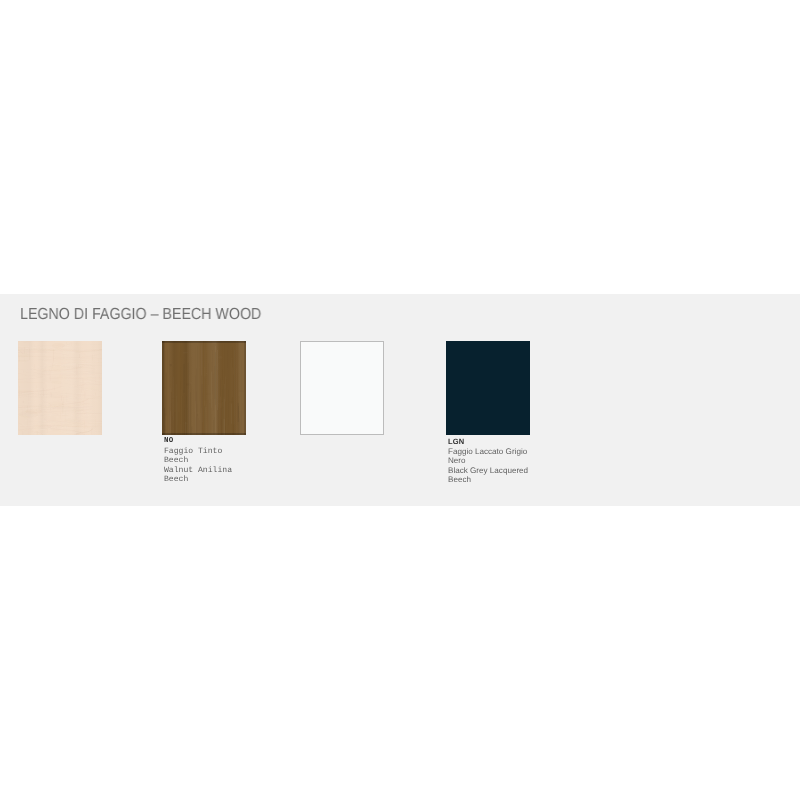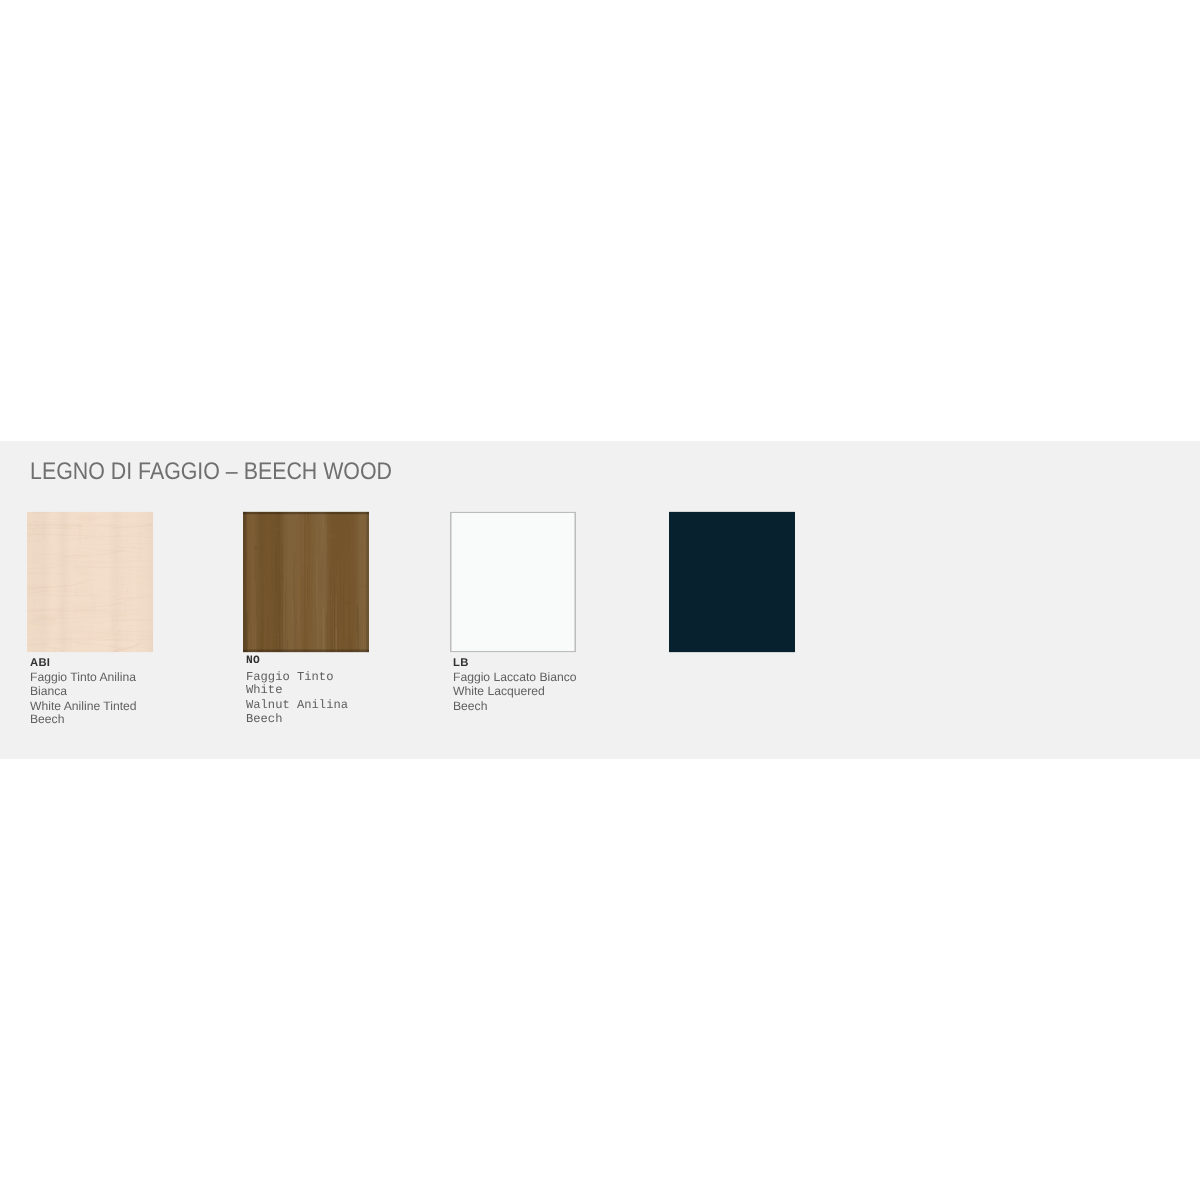--- a/index.html
+++ b/index.html
@@ -476,25 +476,20 @@
             <ellipse cx="51.61" cy="79.01" rx="5.56" ry="1.52" fill="#ad855c" opacity="0.0127"></ellipse>
             <ellipse cx="37.35" cy="63.29" rx="7.80" ry="2.81" fill="#ad855c" opacity="0.0111"></ellipse>
             <ellipse cx="29.39" cy="22.13" rx="10.93" ry="3.61" fill="#ffffff" opacity="0.0054"></ellipse>
             <ellipse cx="3.20" cy="75.80" rx="8.56" ry="1.04" fill="#ad855c" opacity="0.0051"></ellipse>
             <ellipse cx="25.33" cy="78.90" rx="5.84" ry="1.63" fill="#ffffff" opacity="0.0188"></ellipse>
             <ellipse cx="61.45" cy="41.53" rx="9.26" ry="1.99" fill="#ffffff" opacity="0.0065"></ellipse>
             <ellipse cx="68.71" cy="61.88" rx="4.90" ry="0.89" fill="#ad855c" opacity="0.0050"></ellipse>
             <ellipse cx="10.42" cy="73.19" rx="9.78" ry="3.19" fill="#ad855c" opacity="0.0191"></ellipse>
           </svg>
         </div>
-        <div class="chip-text">
-          <div class="code">ABI</div>
-          <div class="desc">Faggio Tinto Anilina Bianca</div>
-          <div class="desc">White Aniline Tinted Beech</div>
-        </div>
       </div>
       <div class="swatch-item" style="left: 162px; font-family: Liberation Mono, monospace;">
         <div class="chip">
           <svg viewBox="0 0 84 94" preserveAspectRatio="none">
             <defs>
               <linearGradient id="lg15838" x1="0" y1="0" x2="1" y2="0">
                 <stop offset="0.0%" stop-color="#ffffff" stop-opacity="0.0142"></stop>
                 <stop offset="7.1%" stop-color="#ffffff" stop-opacity="0.0367"></stop>
                 <stop offset="14.3%" stop-color="#000000" stop-opacity="0.0617"></stop>
                 <stop offset="21.4%" stop-color="#000000" stop-opacity="0.0130"></stop>
@@ -770,21 +765,21 @@
             <ellipse cx="2.21" cy="34.51" rx="0.81" ry="1.04" fill="#ffffff" opacity="0.0157"></ellipse>
             <ellipse cx="44.46" cy="32.39" rx="0.89" ry="0.68" fill="#ffffff" opacity="0.0156"></ellipse>
             <rect x="0" y="0" width="2.4" height="94" fill="#000000" opacity="0.20"></rect>
             <rect x="0" y="0" width="84" height="1.8" fill="#000000" opacity="0.28"></rect>
             <rect x="0" y="92" width="84" height="2.0" fill="#000000" opacity="0.24"></rect>
             <rect x="82.2" y="0" width="1.8" height="94" fill="#000000" opacity="0.16"></rect>
           </svg>
         </div>
         <div class="chip-text">
           <div class="code">NO</div>
-          <div class="desc">Faggio Tinto White</div>
+          <div class="desc">Faggio Tinto Beech</div>
           <div class="desc">Walnut Anilina Beech</div>
         </div>
       </div>
       <div class="swatch-item" style="left: 300px;">
         <div class="chip">
           <svg viewBox="0 0 84 94" preserveAspectRatio="none">
             <defs>
               <linearGradient id="lg23757" x1="0" y1="0" x2="1" y2="0">
                 <stop offset="0.0%" stop-color="#ffffff" stop-opacity="0.0225"></stop>
                 <stop offset="7.1%" stop-color="#000000" stop-opacity="0.0152"></stop>
@@ -800,25 +795,20 @@
                 <stop offset="78.6%" stop-color="#000000" stop-opacity="0.0061"></stop>
                 <stop offset="85.7%" stop-color="#ffffff" stop-opacity="0.0218"></stop>
                 <stop offset="92.9%" stop-color="#000000" stop-opacity="0.0096"></stop>
                 <stop offset="100.0%" stop-color="#000000" stop-opacity="0.0235"></stop>
               </linearGradient>
             </defs>
             <rect width="84" height="94" fill="#f9fafa"></rect>
             <rect x="0.5" y="0.5" width="83" height="93" fill="none" stroke="#bcbcbc" stroke-width="1"></rect>
           </svg>
         </div>
-        <div class="chip-text">
-          <div class="code">LB</div>
-          <div class="desc">Faggio Laccato Bianco</div>
-          <div class="desc">White Lacquered Beech</div>
-        </div>
       </div>
       <div class="swatch-item" style="left: 446px;">
         <div class="chip">
           <svg viewBox="0 0 84 94" preserveAspectRatio="none">
             <defs>
               <linearGradient id="lg31676" x1="0" y1="0" x2="1" y2="0">
                 <stop offset="0.0%" stop-color="#000000" stop-opacity="0.0200"></stop>
                 <stop offset="7.1%" stop-color="#ffffff" stop-opacity="0.0166"></stop>
                 <stop offset="14.3%" stop-color="#000000" stop-opacity="0.0073"></stop>
                 <stop offset="21.4%" stop-color="#ffffff" stop-opacity="0.0238"></stop>
@@ -831,15 +821,20 @@
                 <stop offset="71.4%" stop-color="#ffffff" stop-opacity="0.0033"></stop>
                 <stop offset="78.6%" stop-color="#000000" stop-opacity="0.0290"></stop>
                 <stop offset="85.7%" stop-color="#000000" stop-opacity="0.0095"></stop>
                 <stop offset="92.9%" stop-color="#ffffff" stop-opacity="0.0126"></stop>
                 <stop offset="100.0%" stop-color="#000000" stop-opacity="0.0240"></stop>
               </linearGradient>
             </defs>
             <rect width="84" height="94" fill="#07212e"></rect>
           </svg>
         </div>
+        <div class="chip-text">
+          <div class="code">LGN</div>
+          <div class="desc">Faggio Laccato Grigio Nero</div>
+          <div class="desc">Black Grey Lacquered Beech</div>
+        </div>
       </div>
     </div>
 </div>
 
 </body></html>

